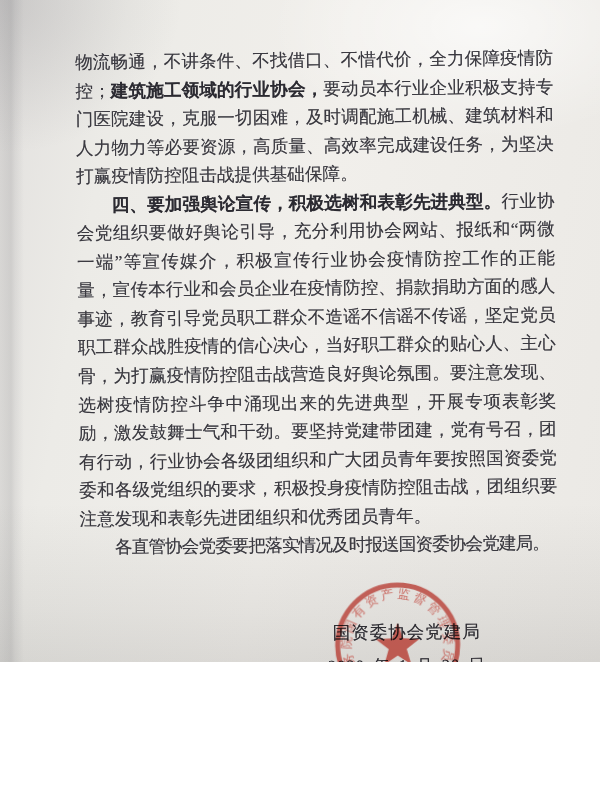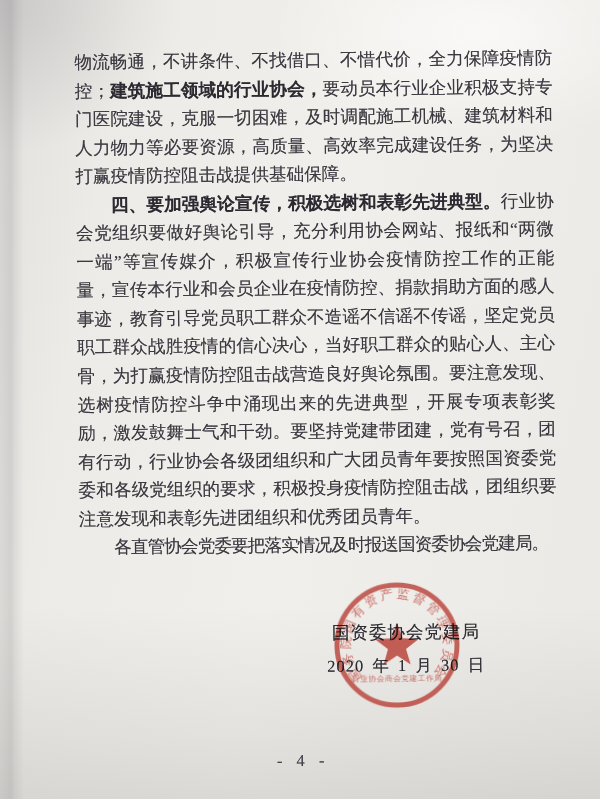--- a/index.html
+++ b/index.html
@@ -1,21 +1,21 @@
 <!DOCTYPE html>
 <html><head>
 <meta charset="utf-8">
 <style>
   html, body { margin: 0; padding: 0; }
   body {
     width: 600px; height: 799px; overflow: hidden;
     font-family: "Liberation Serif", "DejaVu Serif", serif;
   }
   .page {
-    position: relative; width: 600px; height: 799px; overflow: hidden;
+    position: relative; width: 600px; height: 662px; overflow: hidden;
     background:
       radial-gradient(ellipse 300px 160px at 80% 4%, rgba(255,255,255,.65), rgba(255,255,255,0) 70%),
       radial-gradient(ellipse 260px 220px at 0% 0%, rgba(100,100,105,.20), rgba(100,100,105,0) 70%),
       linear-gradient(to right, rgba(90,90,95,.10) 0px, rgba(90,90,95,.17) 11px, rgba(120,120,125,.12) 15px, rgba(0,0,0,0) 24px),
       linear-gradient(to bottom, rgba(0,0,0,0) 76%, rgba(110,108,106,.10) 92%, rgba(110,108,106,.17) 100%),
       linear-gradient(100deg, #e2e0de 0%, #ecebe7 18%, #f1efeb 50%, #ebe9e5 100%);
   }
   .tilt {
     position: absolute; inset: 0;
     transform: rotate(-0.55deg);

